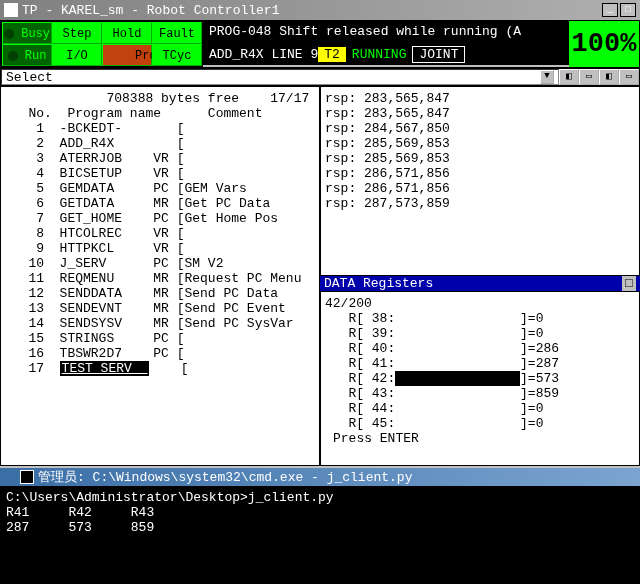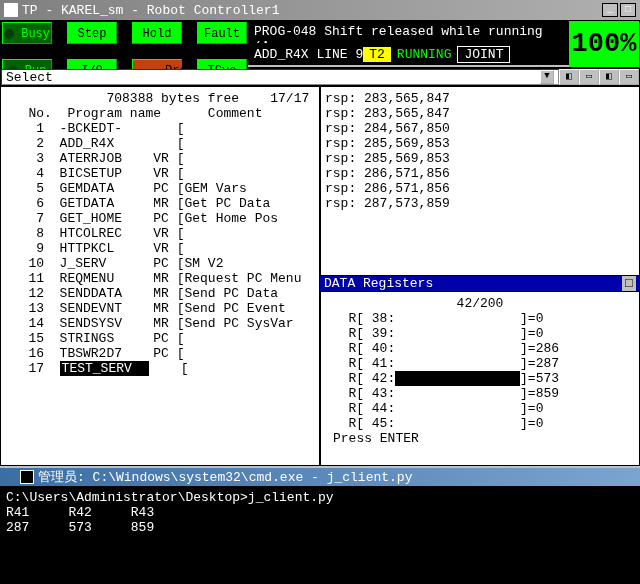--- a/index.html
+++ b/index.html
@@ -2,21 +2,21 @@
 <html><head>
 <meta charset="utf-8">
 <style>
 * { margin: 0; padding: 0; box-sizing: border-box; }
 body { font-family: "Courier New", monospace; font-size: 13px; background: #c0c0c0; width: 640px; height: 584px; overflow: hidden; }
 .titlebar { background: linear-gradient(to right, #808080, #b0b0b0); color: #fff; padding: 2px 4px; display: flex; align-items: center; height: 20px; }
 .titlebar .icon { width: 14px; height: 14px; background: #fff; margin-right: 4px; display: inline-block; }
 .titlebar .spacer { flex: 1; }
 .titlebar .winbtn { width: 16px; height: 14px; background: #c0c0c0; border: 1px solid #000; margin-left: 2px; font-size: 10px; text-align: center; line-height: 12px; }
 .toolbar-row { display: flex; height: 48px; border: 1px solid #000; }
-.btn-grid { display: grid; grid-template-columns: 50px 50px 50px 50px; grid-template-rows: 22px 22px; gap: 15px; background: #000; padding: 1px; }
+.btn-grid { display: grid; grid-template-columns: 50px 50px 50px 50px; grid-template-rows: 22px 22px; gap: 0; background: #000; padding: 1px; }
 .btn { background: #00ff00; color: #000; text-align: center; line-height: 22px; font-size: 12px; border: 1px outset #0f0; }
 .btn.green-dark { background: #006400; color: #0f0; }
 .btn.yellow { background: #c2410c; color: #000; padding-left: 32px; }
 .btn .pill { display: inline-block; width: 10px; height: 10px; border-radius: 50%; background: #004000; vertical-align: middle; }
 .status-area { flex: 1; display: flex; flex-direction: column; }
 .status-top { background: #000; color: #fff; padding: 3px 6px; height: 22px; }
 .status-bot { background: #000; color: #fff; padding: 3px 6px; height: 22px; display: flex; align-items: center; }
 .tag { padding: 0 6px; }
 .tag.yellow { background: #ffff00; color: #000; }
 .tag.green { color: #0f0; }
@@ -31,21 +31,21 @@
 .main { display: flex; height: 380px; }
 .left-pane { width: 320px; background: #fff; border: 1px solid #000; padding: 4px; overflow: hidden; }
 .right-col { flex: 1; display: flex; flex-direction: column; }
 .right-pane { background: #fff; border: 1px solid #000; padding: 4px; }
 .right-top { height: 190px; }
 .reg-head { background: #0000aa; color: #fff; padding: 0 4px; display: flex; }
 .reg-head .x { margin-left: auto; background: #c0c0c0; color: #000; width: 14px; text-align: center; }
 .right-bot { flex: 1; }
 .hdr-line { white-space: pre; }
 .prog-row { white-space: pre; }
-.prog-row .sel { background: #000; color: #fff; padding: 0 2px; }
+.prog-row .sel { background: #000; color: #fff; padding: 0 2px; text-decoration: underline; }
 .reg-row { white-space: pre; }
 .reg-row .sel { background: #000; color: #fff; }
 .cmd-title { background: linear-gradient(to right, #3a6ea5, #7ba4d0); color: #fff; padding: 2px 20px; height: 18px; display: flex; align-items: center; }
 .cmd-title .cicon { width: 14px; height: 14px; background: #000; border: 1px solid #fff; margin-right: 4px; }
 .cmd-body { background: #000; color: #fff; padding: 4px 6px; height: 100px; font-family: "Courier New", monospace; font-size: 13px; white-space: pre; }
 .gap { height: 2px; background: #c0c0c0; }
 </style>
 </head>
 <body>
 
@@ -130,21 +130,21 @@
           <div>  rsp: 286,571,856</div>
           <div>  rsp: 286,571,856</div>
           <div>  rsp: 287,573,859</div>
         </div>
     </div>
     <div class="reg-head">
       <span>DATA Registers</span>
       <span class="x">□</span>
     </div>
     <div class="right-pane right-bot">
-      <div class="hdr-line" style="text-align:center">42/200</div>
+      <div class="hdr-line" style="text-align:left">42/200</div>
       <div id="reg-list">
           <div class="reg-row">   R[ 38:                ]=0</div>
           <div class="reg-row">   R[ 39:                ]=0</div>
           <div class="reg-row">   R[ 40:                ]=286</div>
           <div class="reg-row">   R[ 41:                ]=287</div>
           <div class="reg-row">   R[ 42:<span class="sel">                </span>]=573</div>
           <div class="reg-row">   R[ 43:                ]=859</div>
           <div class="reg-row">   R[ 44:                ]=0</div>
           <div class="reg-row">   R[ 45:                ]=0</div>
         </div>

